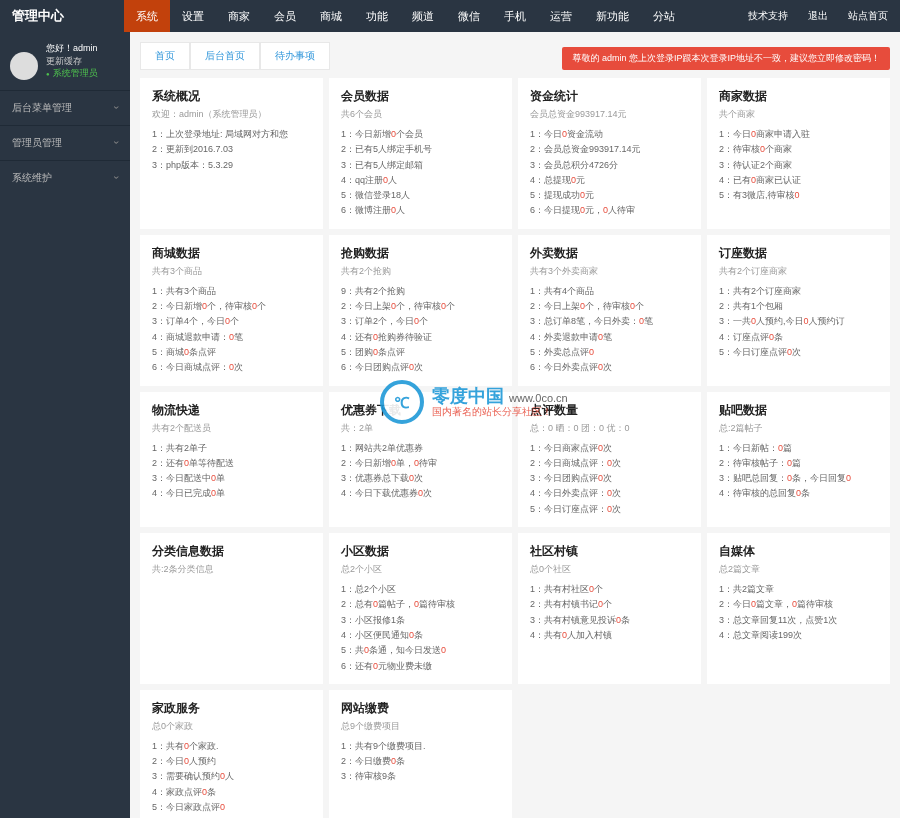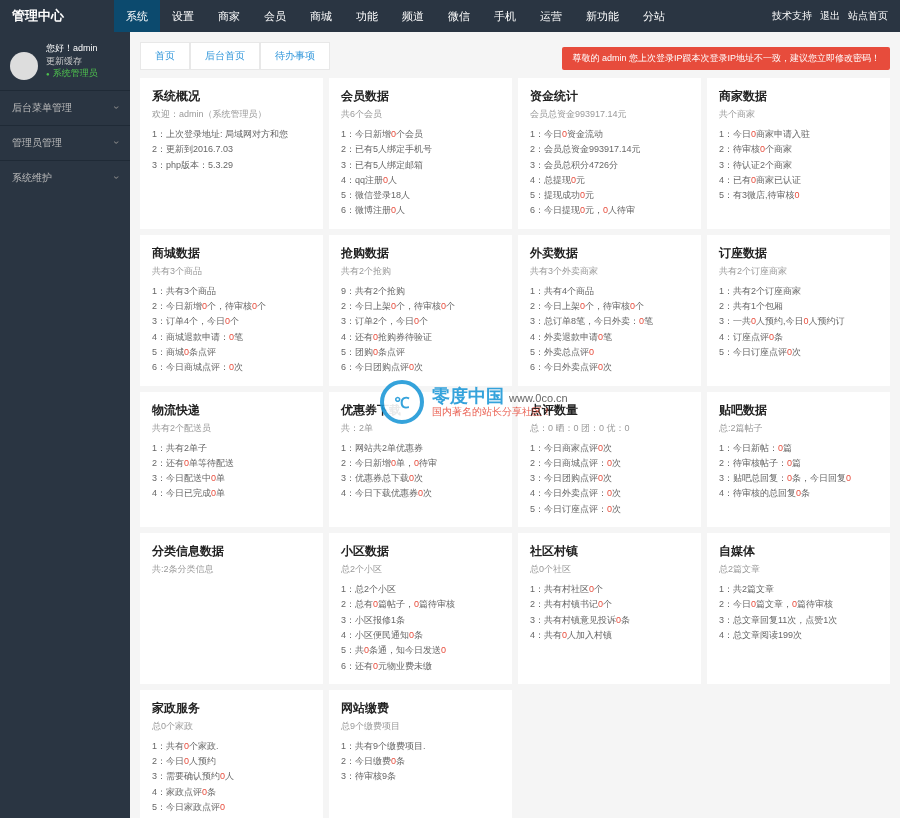--- a/index.html
+++ b/index.html
@@ -1,23 +1,23 @@
 <!DOCTYPE html>
 <html><head>
 <meta charset="utf-8">
 <style>
 *{margin:0;padding:0;box-sizing:border-box;font-family:"Microsoft YaHei",Arial,sans-serif}
 body{background:#f5f5f5;font-size:11px;color:#333}
 .topbar{height:32px;background:#2a3542;display:flex;align-items:center;color:#fff}
-.logo{width:114px;padding-left:12px;font-size:13px;font-weight:bold}
+.logo{width:124px;padding-left:12px;font-size:13px;font-weight:bold}
 .topnav{display:flex;height:100%}
 .topnav-item{padding:0 12px;display:flex;align-items:center;font-size:11px;cursor:pointer;height:100%}
-.topnav-item.active{background:#0c4a6e}
+.topnav-item.active{background:#c2410c}
 .toplinks{margin-left:auto;padding-right:12px;font-size:10px}
-.toplinks span{margin-left:8px;cursor:pointer}
+.toplinks span{margin-left:20px;cursor:pointer}
 .container{display:flex;min-height:786px}
 .sidebar{width:130px;background:#2a3542;color:#bbb}
 .userbox{padding:10px;display:flex;align-items:flex-end;gap:8px}
 .avatar{width:28px;height:28px;border-radius:50%;background:#ddd}
 .userinfo{font-size:9px;line-height:1.4}
 .userinfo .admin{color:#fff}
 .userinfo .role{color:#4ec04e}
 .userinfo .role::before{content:"●";margin-right:3px;font-size:6px}
 .snav-item{padding:10px 12px;font-size:10px;cursor:pointer;display:flex;justify-content:space-between;align-items:center;border-top:1px solid #1f2a36}
 .snav-item::after{content:"›";transform:rotate(90deg);color:#888}

